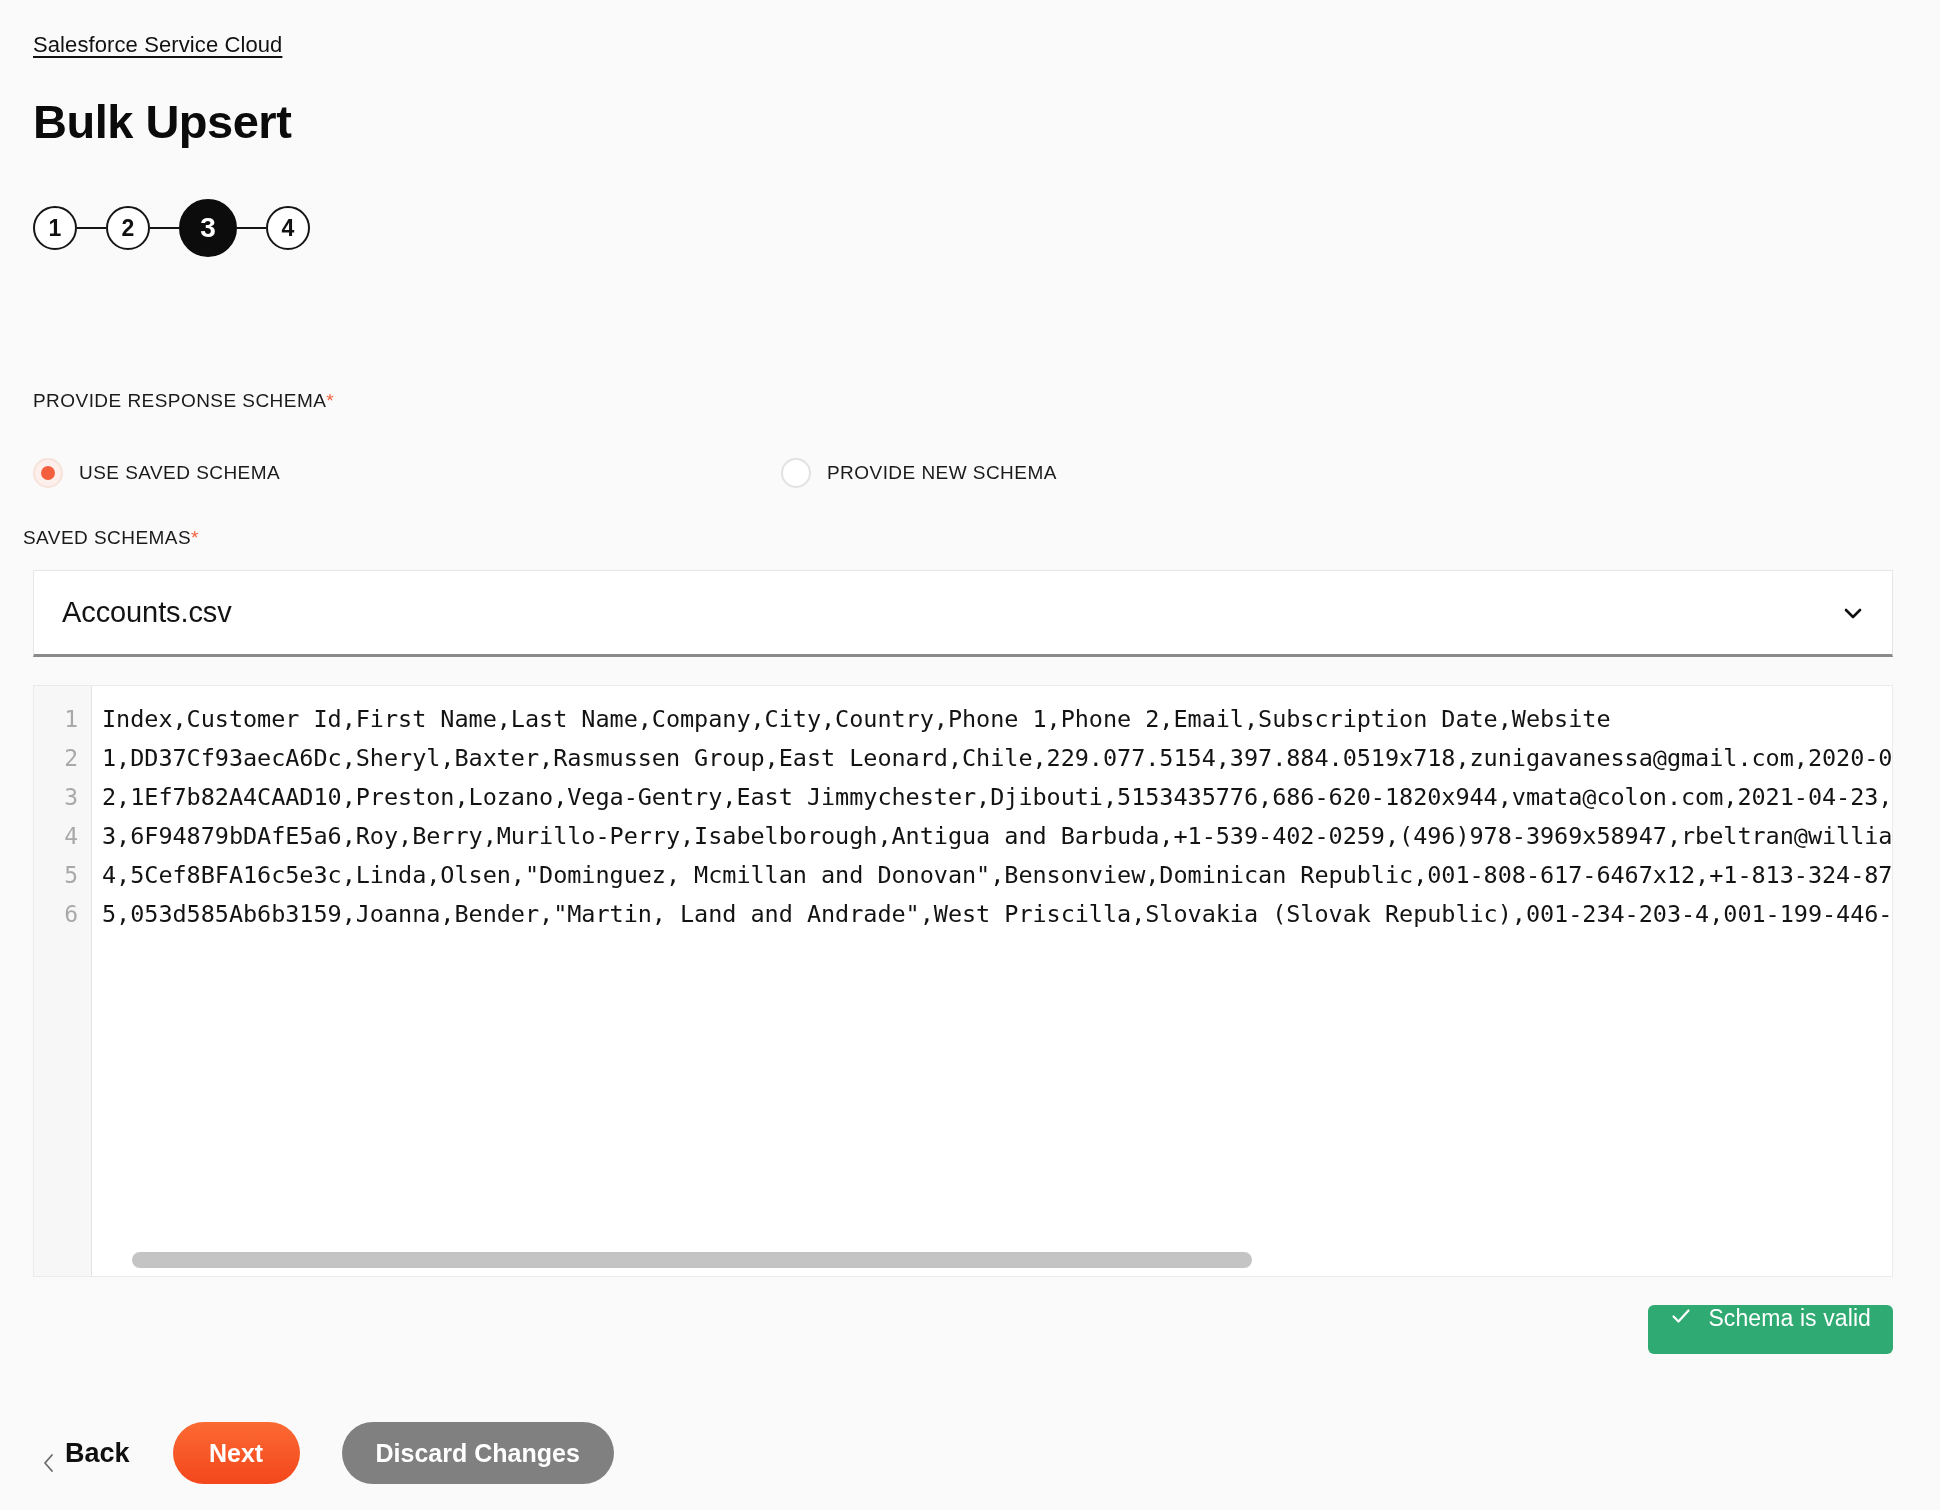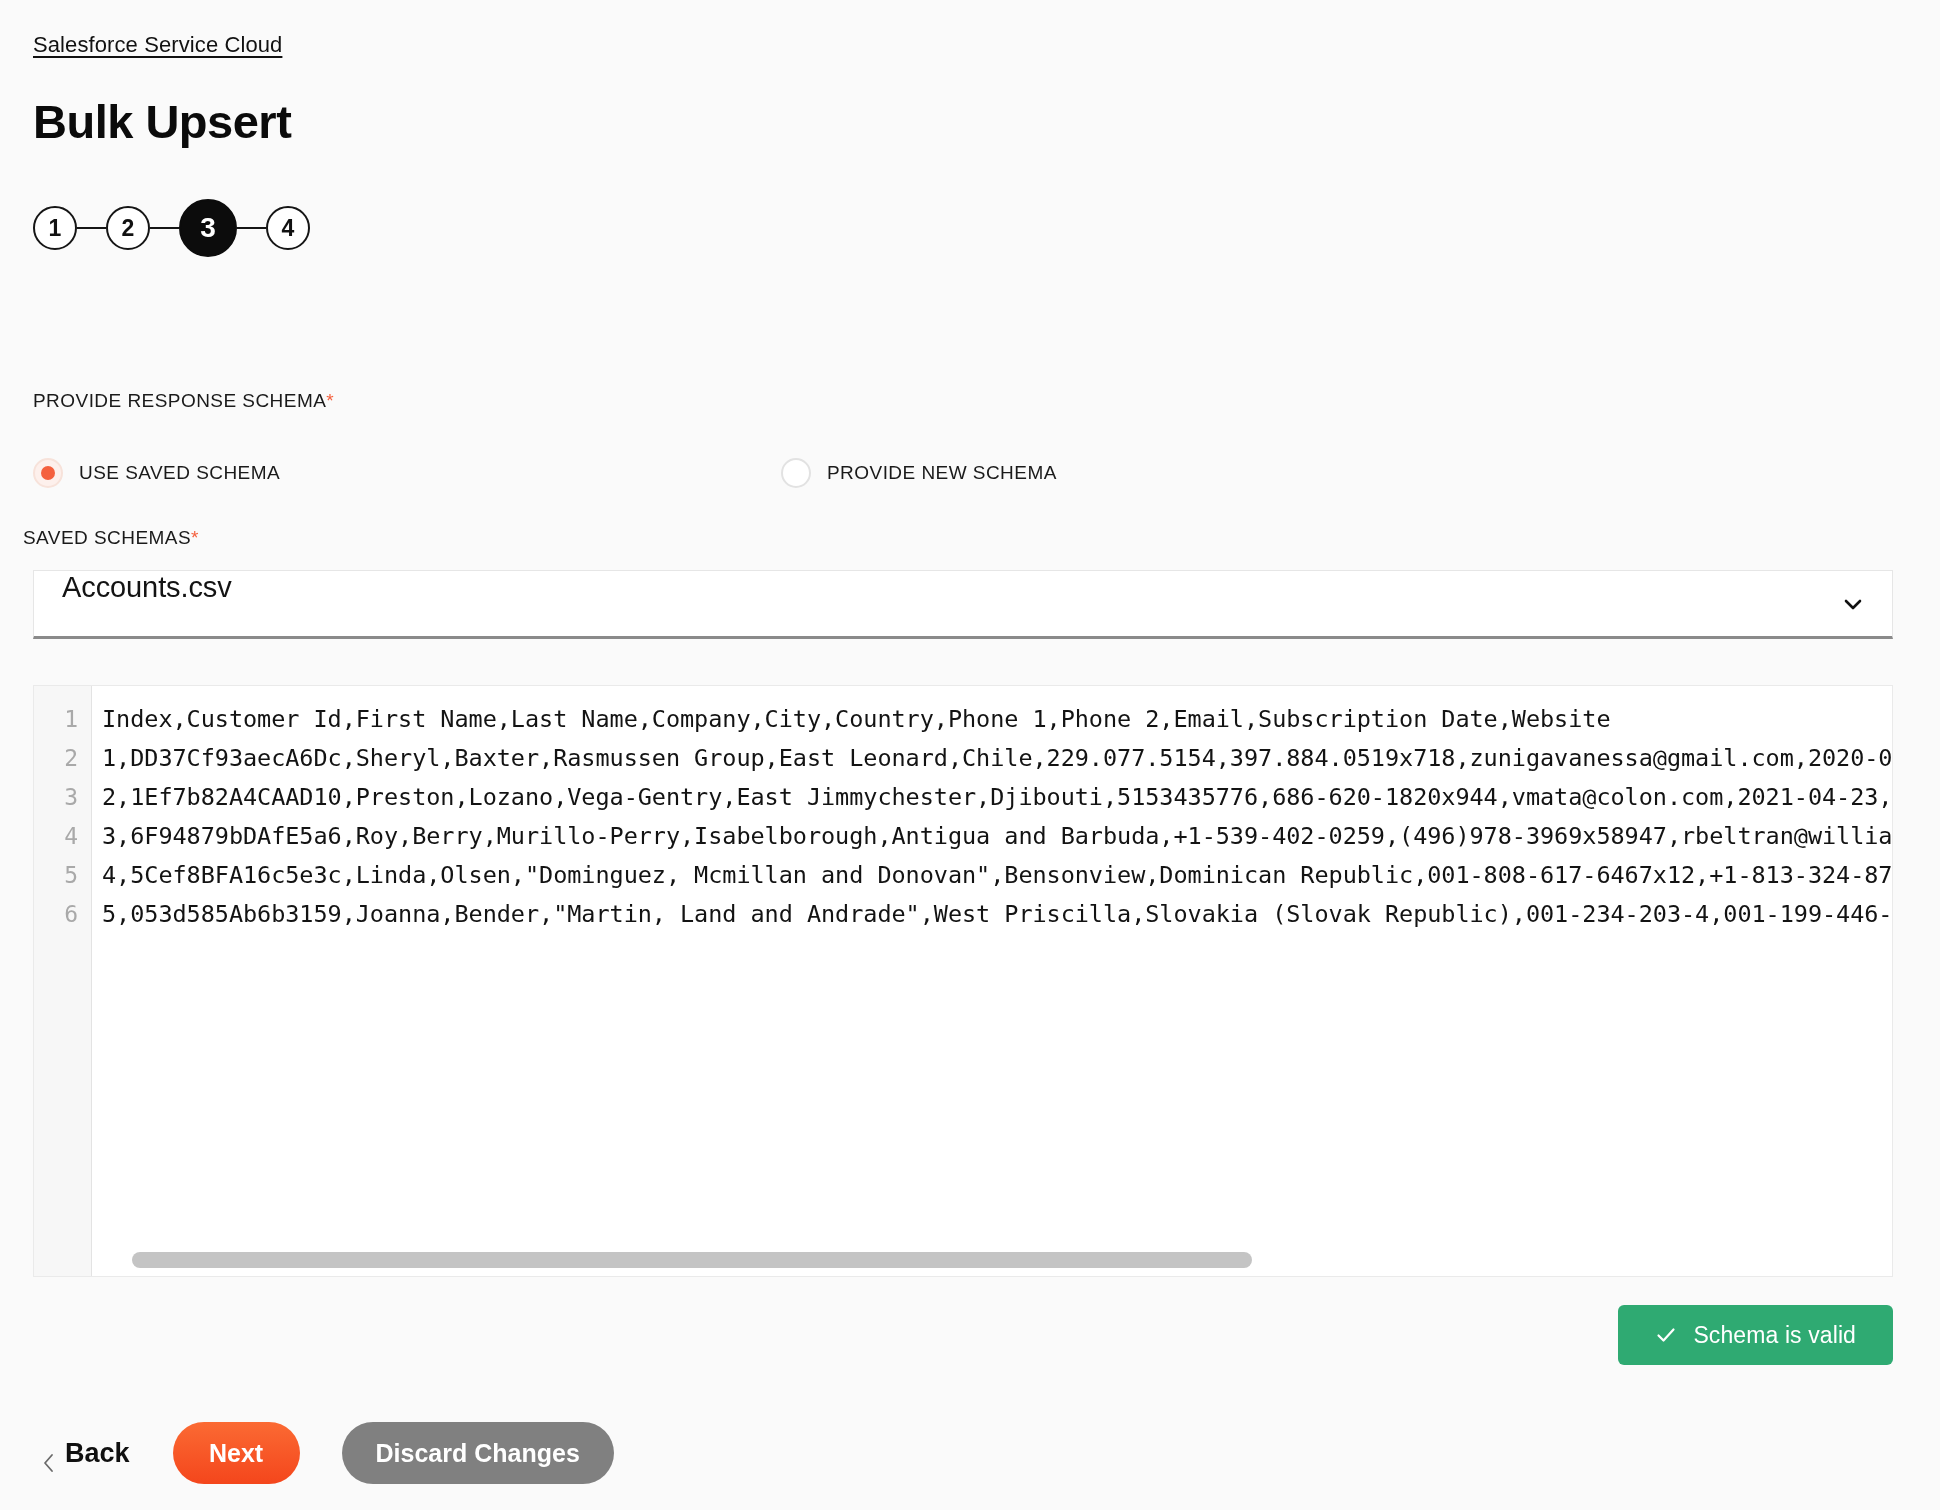--- a/index.html
+++ b/index.html
@@ -153,26 +153,27 @@
     color: #1a1a1a;
     white-space: nowrap;
   }
 
   
   .select-wrap {
     position: absolute;
     left: 33px;
     top: 570px;
     width: 1860px;
-    height: 69px;
+    height: 87px;
     background: #ffffff;
     border: 1px solid #e6e6e6;
     border-bottom: 3px solid #8a8a8a;
     box-sizing: border-box;
     display: flex;
+    align-items: center;
     cursor: pointer;
   }
   .select-value {
     margin-left: 28px;
     font-size: 29px;
     color: #131313;
     letter-spacing: -0.1px;
   }
   .chevron {
     position: absolute;
@@ -246,27 +247,26 @@
     border-radius: 8px;
     background: #c4c4c4;
     cursor: pointer;
   }
 
   
   .valid-badge {
     position: absolute;
     right: 47px;
     top: 1305px;
-    height: 60px;
+    height: 49px;
     background: #2faa72;
     border-radius: 6px;
     display: flex;
-    align-items: center;
     gap: 16px;
-    padding: 0 37px;
+    padding: 0 22px;
     box-sizing: border-box;
   }
   .valid-badge .check {
     width: 22px;
     height: 22px;
     flex: 0 0 auto;
   }
   .valid-badge .txt {
     color: #ffffff;
     font-size: 23px;

